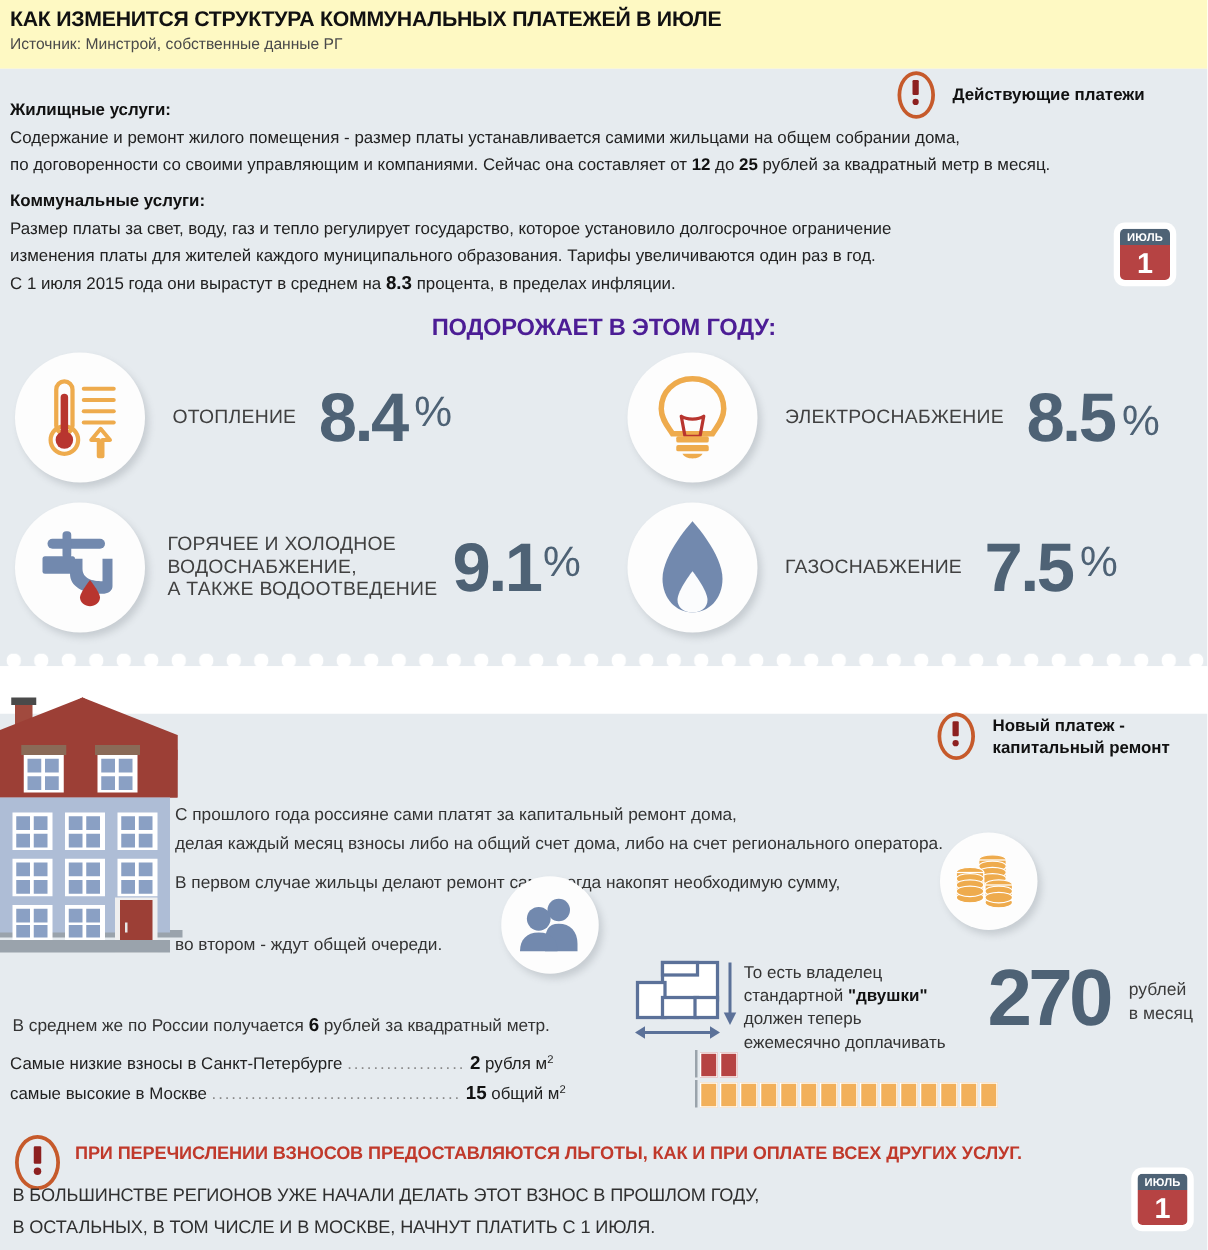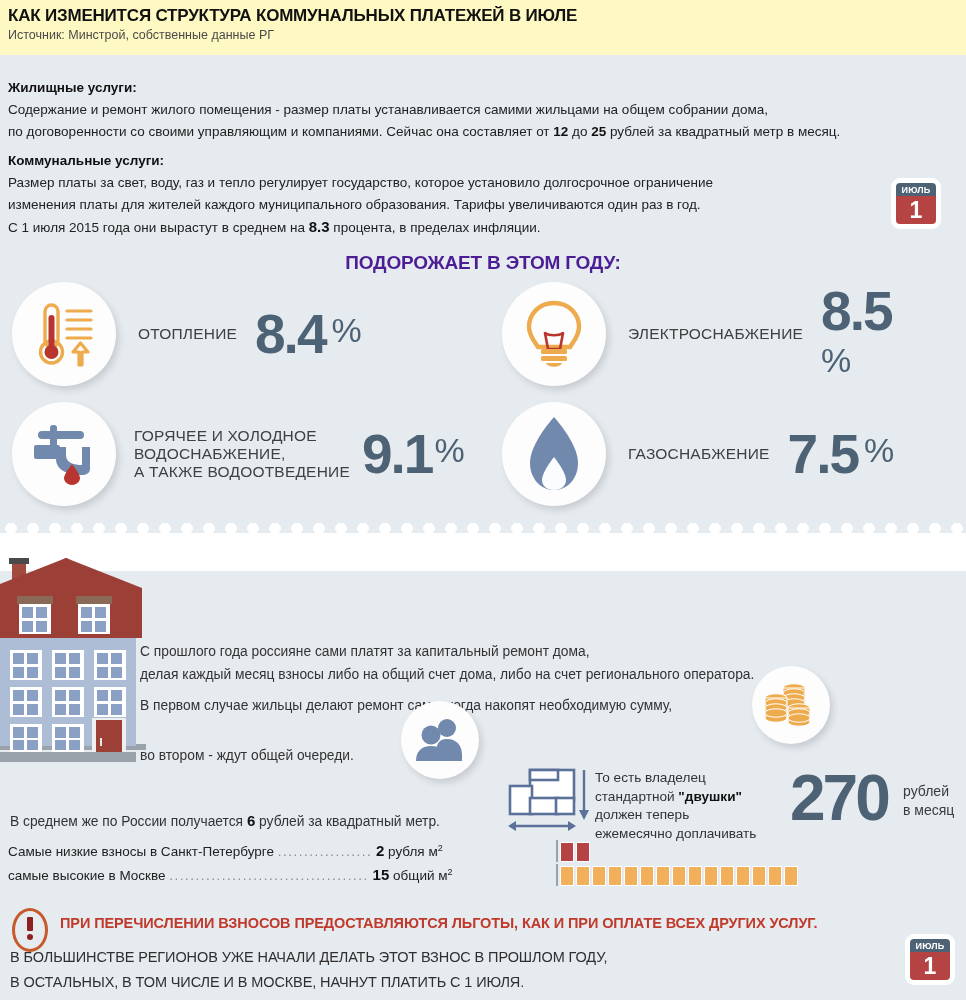--- a/index.html
+++ b/index.html
@@ -152,20 +152,28 @@
 
 <div class="page">
 
   <div class="hdr">
     <div class="hdr-title">КАК ИЗМЕНИТСЯ СТРУКТУРА КОММУНАЛЬНЫХ ПЛАТЕЖЕЙ В ИЮЛЕ</div>
     <div class="hdr-source">Источник: Минстрой, собственные данные РГ</div>
   </div>
 
   <div class="band1"></div>
 
+  <div class="callout1">
+    <span class="excl">
+      <span class="ring"></span>
+        <span class="bar"></span>
+        <span class="dot"></span>
+    </span>
+    <span class="txt">Действующие платежи</span>
+  </div>
 
   <div class="p-block" id="hous">
     <div class="p-head">Жилищные услуги:</div>
     <div>Содержание и ремонт жилого помещения - размер платы устанавливается самими жильцами на общем собрании дома,</div>
     <div>
       <span>по договоренности со своими управляющим и компаниями. Сейчас она составляет от </span><span class="p-bold">12</span><span> до </span><span class="p-bold">25</span><span> рублей за квадратный метр в месяц.</span>
     </div>
   </div>
 
   <div class="p-block" id="comm">
@@ -216,21 +224,21 @@
       <svg width="70" height="74" viewBox="0 0 70 74">
         <path d="M35 6 C20 6 10 17 10 30 C10 39 16 45 19 50 L51 50 C54 45 60 39 60 30 C60 17 50 6 35 6 Z" fill="none" stroke="#eeab4d" stroke-width="4.4"></path>
         <path d="M26 36 C30 39 40 39 44 36 L41 52 L29 52 Z" fill="none" stroke="#b8352f" stroke-width="2.6" stroke-linejoin="round"></path>
         <rect x="22" y="52" width="26" height="5" rx="1.5" fill="#eeab4d"></rect>
         <rect x="22" y="59" width="26" height="5" rx="1.5" fill="#eeab4d"></rect>
         <path d="M27 66 L43 66 C41 71 29 71 27 66 Z" fill="#eeab4d"></path>
       </svg>
     </div>
     <div style="margin-left:22px;display:flex;align-items:center;gap:18px;">
       <div class="tl-label">ЭЛЕКТРОСНАБЖЕНИЕ</div>
-      <div style="display:flex;align-items:flex-start;gap:6px;flex-direction:column;">
+      <div style="display:flex;align-items:flex-end;gap:6px;">
         <span class="tl-num">8.5</span>
         <span class="tl-pct">%</span>
       </div>
     </div>
   </div>
 
   <div class="tile" id="tile-water">
     <div class="circ">
       <svg width="76" height="74" viewBox="0 0 76 74">
         <rect x="12" y="14" width="46" height="8" rx="4" fill="#7289ae"></rect>
@@ -355,20 +363,31 @@
       </g>
 
       <rect x="92" y="170" width="34" height="44" fill="#efefef"></rect>
       <rect x="96" y="172" width="26" height="40" fill="#9c3f36"></rect>
       <rect x="100" y="190" width="2" height="8" fill="#e7e7e7"></rect>
 
       <rect x="-6" y="204" width="142" height="10" fill="#9aa3ac"></rect>
     </svg>
   </div>
 
+  <div class="callout2">
+    <span class="excl">
+      <span class="ring"></span>
+        <span class="bar"></span>
+        <span class="dot"></span>
+    </span>
+    <span class="txt">
+      <span style="display:block">Новый платеж -</span>
+      <span style="display:block">капитальный ремонт</span>
+    </span>
+  </div>
 
   <div class="l-par" id="lp1">
     <div>С прошлого года россияне сами платят за капитальный ремонт дома,</div>
     <div>делая каждый месяц взносы либо на общий счет дома, либо на счет регионального оператора.</div>
   </div>
   <div class="l-par" id="lp2">В первом случае жильцы делают ремонт сами, когда накопят необходимую сумму,</div>
   <div class="l-par" id="lp3">во втором - ждут общей очереди.</div>
   <div class="l-par" id="lp4">
     <span>В среднем же по России получается </span><span style="font-weight:bold;font-size:15px;color:#111">6</span><span> рублей за квадратный метр.</span>
   </div>

